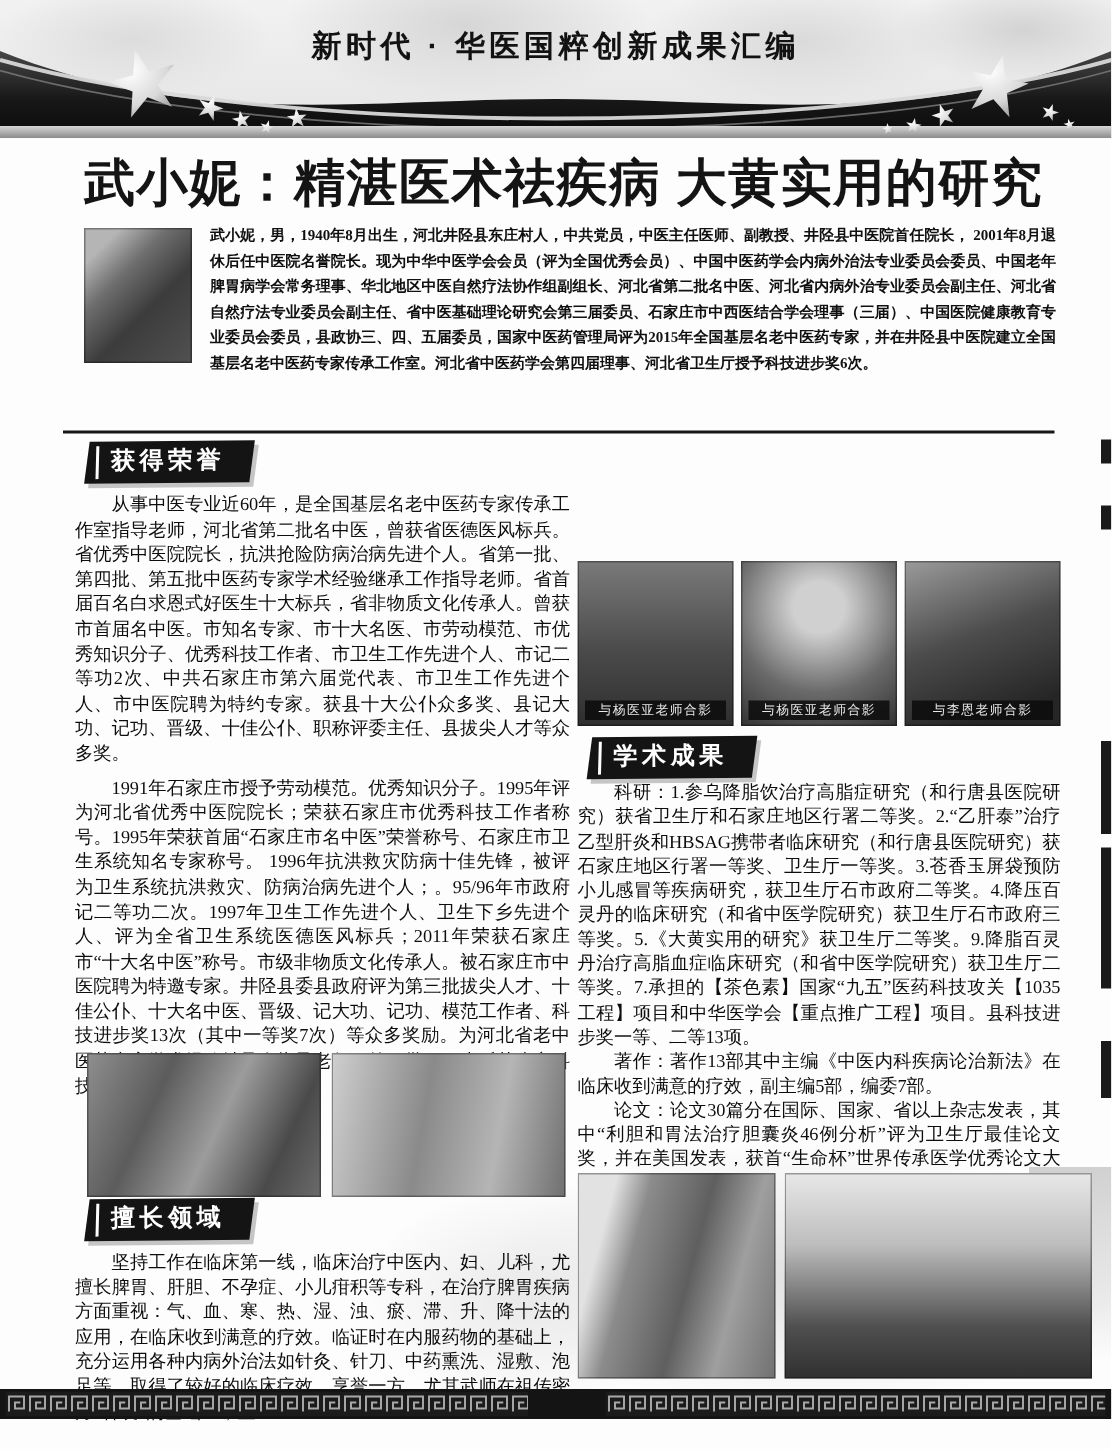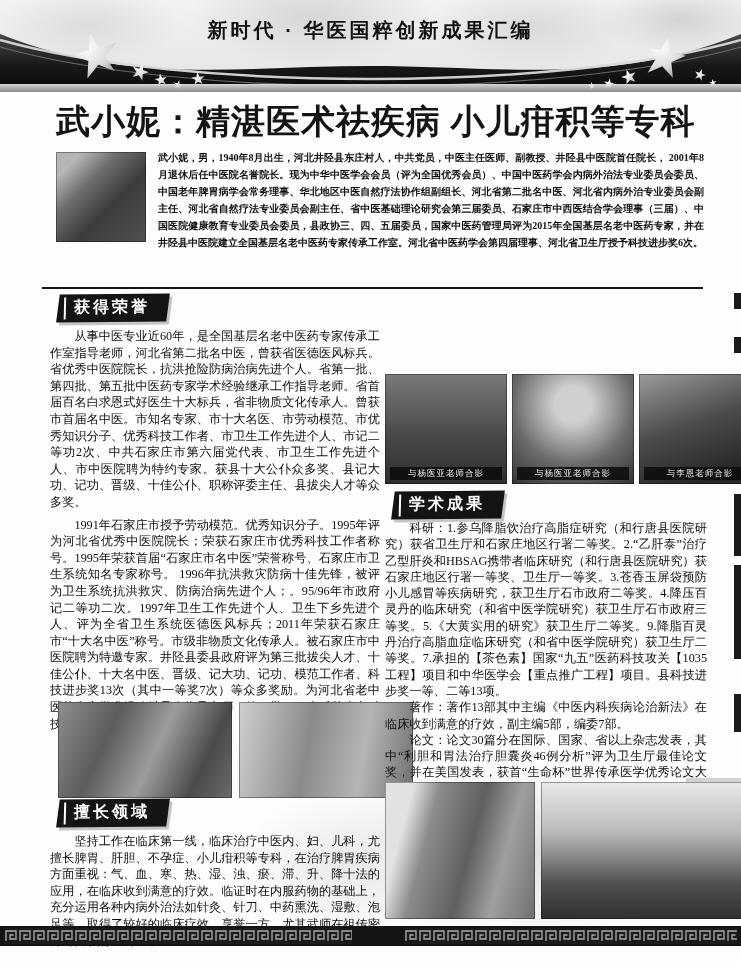--- a/index.html
+++ b/index.html
@@ -42,21 +42,21 @@
   .badge{display:inline-block;position:relative;margin-left:8px;
     background:#141414;color:#ffffff;font-family:"Liberation Sans", sans-serif;
     font-weight:900;font-size:16px;letter-spacing:3px;
     padding:3px 18px 4px 16px;transform:skewX(-8deg) rotate(-0.5deg);
     box-shadow:3px 3px 0 rgba(0,0,0,.22);}
   .badge::before{content:"";position:absolute;left:6px;top:3px;bottom:3px;width:2px;
     background:#ffffff;transform:skewX(6deg);}
   .badge span{display:inline-block;transform:skewX(8deg);}
 
   
-  .photo{box-shadow:inset 0 0 0 1px rgba(0,0,0,.35);padding-left:18px;}
+  .photo{box-shadow:inset 0 0 0 1px rgba(0,0,0,.35);}
   .photos-left{position:absolute;left:58px;top:702px;display:flex;gap:7px;z-index:2;}
   .p-consult{width:156px;height:96px;
     background:linear-gradient(115deg,#8f8f8f 0%,#5c5c5c 30%,#9c9c9c 55%,#4a4a4a 80%,#6b6b6b);}
   .p-group{width:156px;height:96px;
     background:linear-gradient(100deg,#cfcfcf,#8a8a8a 40%,#b5b5b5 70%,#6f6f6f);}
 
   .badge-expertise{position:absolute;left:50px;top:799px;z-index:2;}
   .para-expertise{position:absolute;left:50px;top:827px;width:330px;z-index:2;}
 
   .photos-mid{position:absolute;left:385px;top:374px;display:flex;gap:5px;z-index:2;}
@@ -140,21 +140,21 @@
         <use href="#star" transform="translate(664,58) scale(22) rotate(12)" fill="url(#stargrad)"></use>
         <use href="#star" transform="translate(629,77) scale(8) rotate(-18)" fill="url(#stargrad)"></use>
         <use href="#star" transform="translate(609,84) scale(5.5) rotate(10)" fill="url(#stargrad)"></use>
         <use href="#star" transform="translate(592,86) scale(4) rotate(-8)" fill="url(#stargrad)"></use>
         <use href="#star" transform="translate(700,75) scale(6) rotate(18)" fill="url(#stargrad)"></use>
         <use href="#star" transform="translate(713,83) scale(4) rotate(-12)" fill="url(#stargrad)"></use>
       </g>
     </svg>
   </div>
 
-  <div class="article-title">武小妮：精湛医术祛疾病  小儿疳积等专科</div>
+  <div class="article-title">武小妮：精湛医术祛疾病  大黄实用的研究</div>
 
   <div class="bio">
     <div class="portrait photo"></div>
     <span>武小妮，男，1940年8月出生，河北井陉县东庄村人，中共党员，中医主任医师、副教授、井陉县中医院首任院长， 2001年8月退休后任中医院名誉院长。现为中华中医学会会员（评为全国优秀会员）、中国中医药学会内病外治法专业委员会委员、中国老年脾胃病学会常务理事、华北地区中医自然疗法协作组副组长、河北省第二批名中医、河北省内病外治专业委员会副主任、河北省自然疗法专业委员会副主任、省中医基础理论研究会第三届委员、石家庄市中西医结合学会理事（三届）、中国医院健康教育专业委员会委员，县政协三、四、五届委员，国家中医药管理局评为2015年全国基层名老中医药专家，并在井陉县中医院建立全国基层名老中医药专家传承工作室。河北省中医药学会第四届理事、河北省卫生厅授予科技进步奖6次。</span>
   </div>
   <div class="divider"></div>
 
   <div class="texture tex-wall"></div>
   <div class="texture tex-mid"></div>
   <div class="texture tex-corner"></div>

